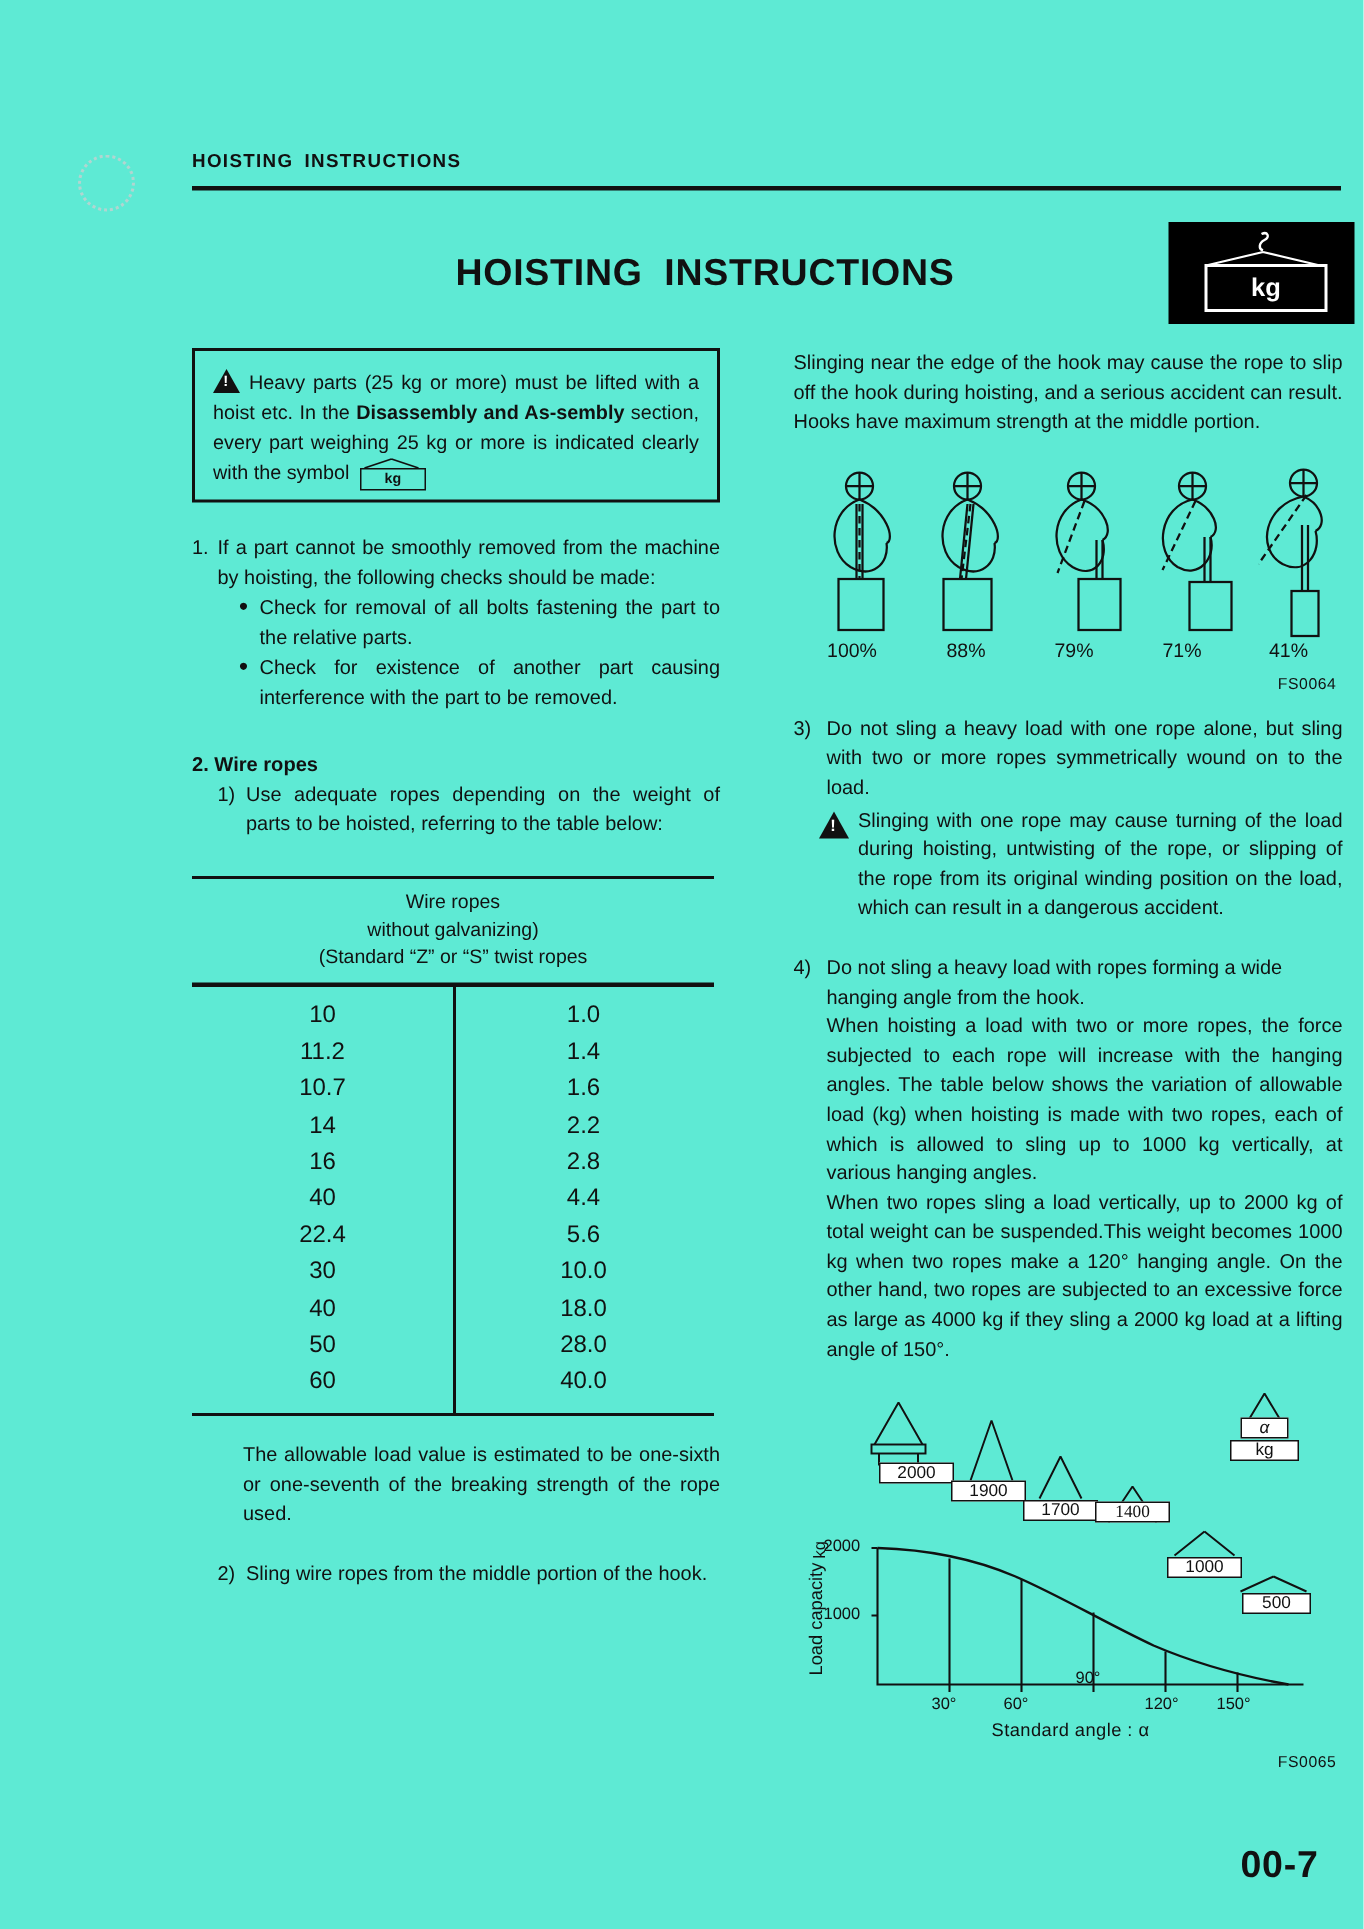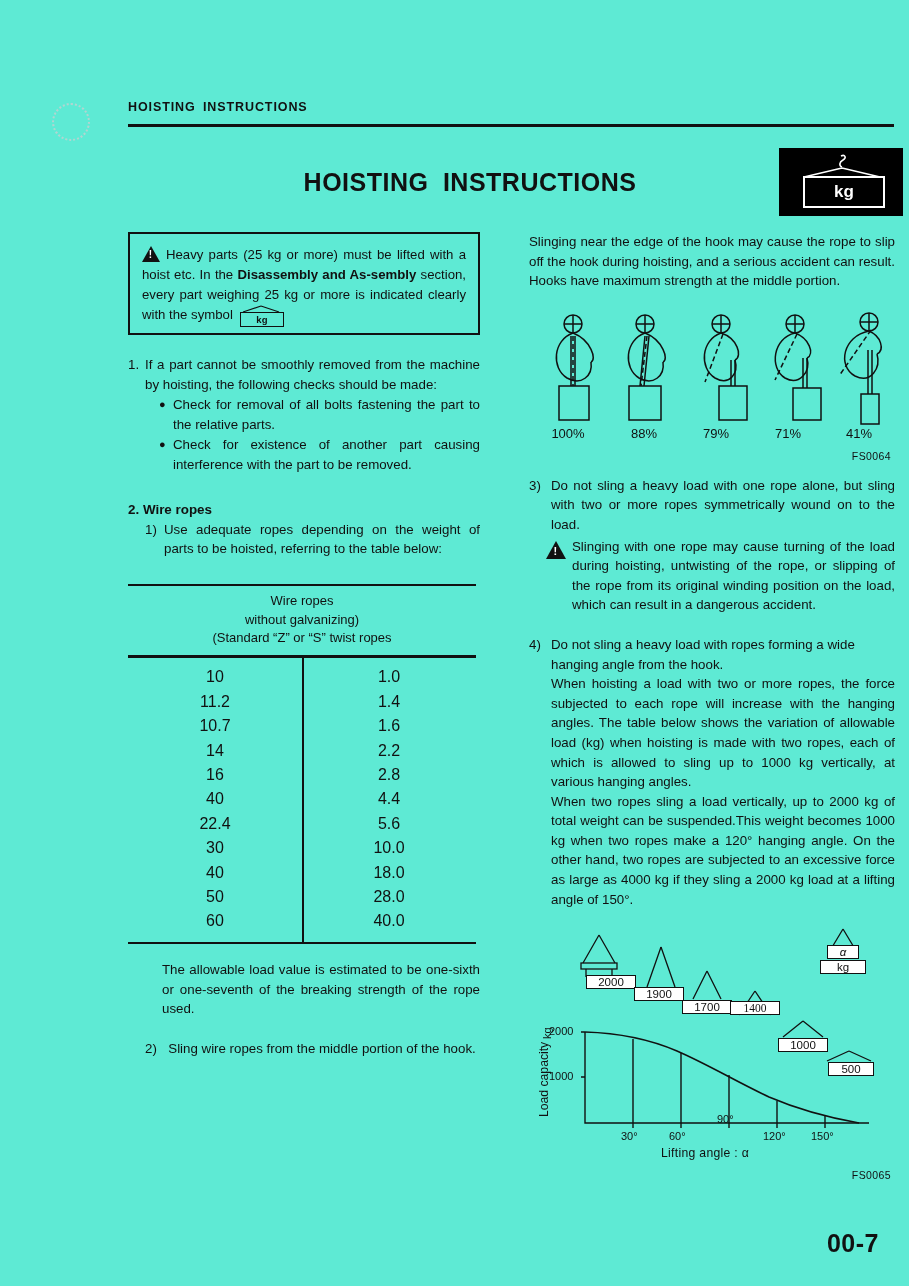--- a/index.html
+++ b/index.html
@@ -387,21 +387,21 @@
         </div>
         <div style="height:8px"></div>
       </div>
       <div class="wr-rule-thick"></div>
     </div>
 
     <div class="wr-note">The allowable load value is estimated to be one-sixth or one-seventh of the breaking strength of the rope used.</div>
 
     <div class="sub-item" style="margin-top:20px">
       <div class="num">2)</div>
-      <div class="body-txt" style="flex:1; text-align:center">Sling wire ropes from the middle portion of the hook.</div>
+      <div class="body-txt" style="flex:1; text-align:left">Sling wire ropes from the middle portion of the hook.</div>
     </div>
   </div>
 
   <div class="col-right">
 
     <div class="body-txt">Slinging near the edge of the hook may cause the rope to slip off the hook during hoisting, and a serious accident can result. Hooks have maximum strength at the middle portion.</div>
 
     <div class="hook-fig">
       <svg width="366" height="150">
         <g stroke="#111" fill="none" stroke-width="1.5">
@@ -552,20 +552,20 @@
       <div class="axis-tick-lbl" style="left:20px; top:143px">1000</div>
       <div class="unit-kg" style="left:12px; top:112px">kg</div>
       <div class="axis-title-y" style="left:8px; top:190px">Load capacity</div>
 
       <div class="axis-tick-lbl" style="left:92px;  top:203px">30°</div>
       <div class="axis-tick-lbl" style="left:140px; top:203px">60°</div>
       <div class="axis-tick-lbl" style="left:188px; top:186px">90°</div>
       <div class="axis-tick-lbl" style="left:234px; top:203px">120°</div>
       <div class="axis-tick-lbl" style="left:282px; top:203px">150°</div>
 
-      <div class="axis-title-x" style="left:132px; top:219px">Lifting angle :  α</div>
+      <div class="axis-title-x" style="left:132px; top:219px">Standard angle :  α</div>
 
       <div class="fig-code" style="right:4px; top:242px">FS0065</div>
     </div>
   </div>
 
   <div class="page-num">00-7</div>
 </div>
 
 </body></html>

